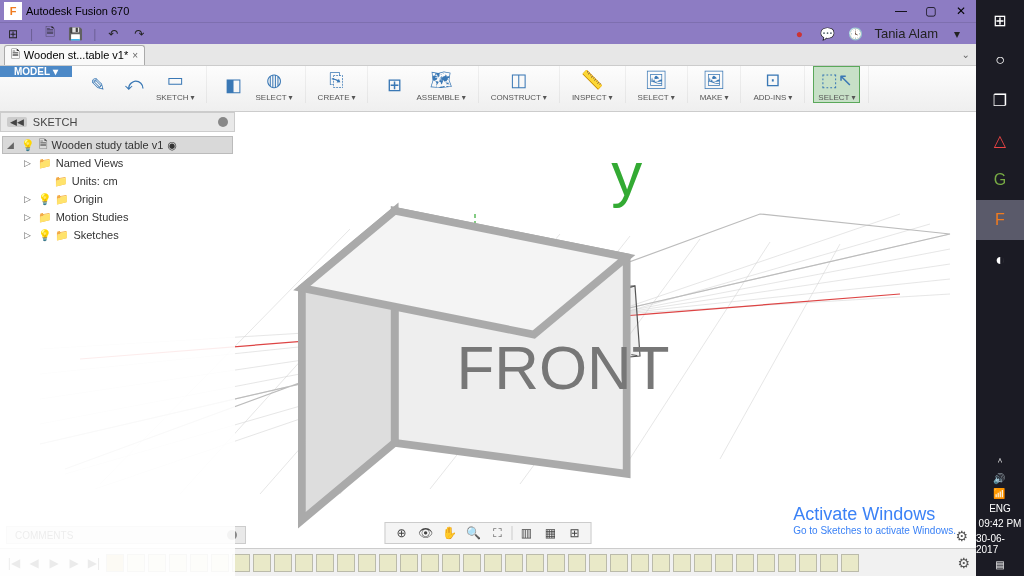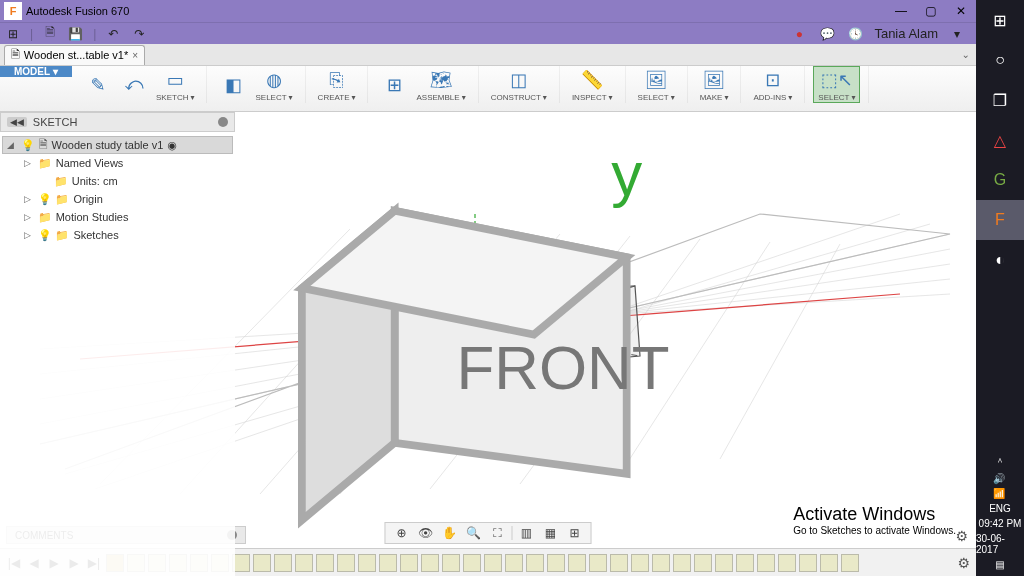--- a/index.html
+++ b/index.html
@@ -69,21 +69,21 @@
 
 .comments-bar { height:18px; background:#e9e9e9; border:1px solid #ccc; display:flex; align-items:center; font-size:10px; color:#444; padding:0 8px; width:240px; position:absolute; left:6px; bottom:32px; }
 .comments-bar .dot { margin-left:auto; width:10px; height:10px; border-radius:50%; background:#888; }
 
 
 .nav-toolbar { position:absolute; left:50%; transform:translateX(-50%); bottom:32px; height:22px; display:flex; align-items:center; gap:4px; background:#f4f4f4; border:1px solid #ccc; padding:0 6px; }
 .nav-toolbar .nav-btn { width:20px; height:18px; display:flex; align-items:center; justify-content:center; font-size:12px; color:#444; cursor:pointer; }
 .nav-toolbar .divider { width:1px; height:14px; background:#ccc; }
 
 
-.watermark { position:absolute; right:20px; bottom:40px; text-align:left; color:#000000; }
+.watermark { position:absolute; right:20px; bottom:40px; text-align:left; color:#3b82f6; }
 .watermark .l1 { font-size:18px; }
 .watermark .l2 { font-size:10px; }
 
 
 .gear-br { position:absolute; right:8px; bottom:32px; font-size:14px; color:#555; }
 
 
 .timeline { position:absolute; left:0; bottom:0; height:28px; width:100%; background:#f1f1f1; border-top:1px solid #ccc; display:flex; align-items:center; padding:0 6px; gap:4px; }
 .timeline .ctrl { width:16px; font-size:12px; color:#333; cursor:pointer; text-align:center; }
 .timeline .frame { width:18px; height:18px; background:#e9e9c8; border:1px solid #bba; }

